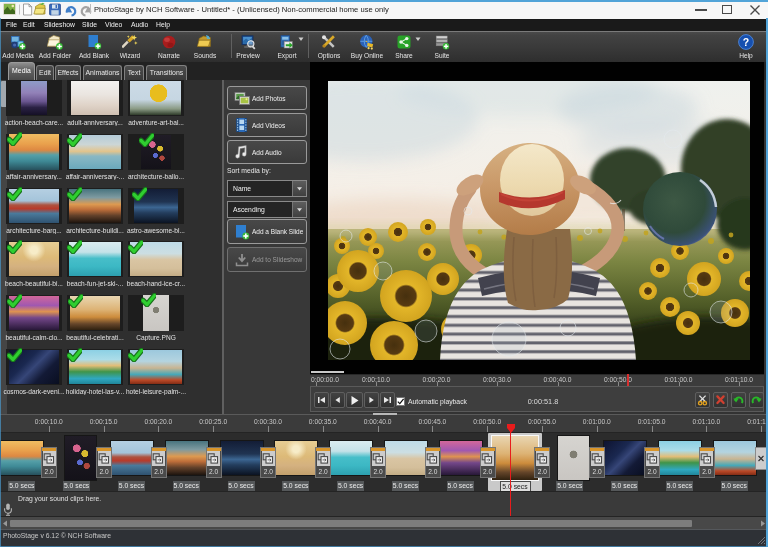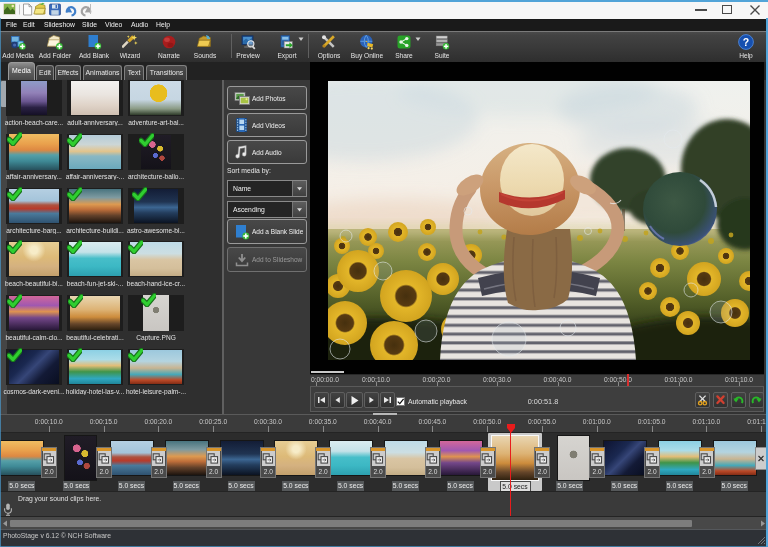--- a/index.html
+++ b/index.html
@@ -23,20 +23,21 @@
       <rect x="46.5" y="2" width="11" height="11" rx="1" fill="#3a6ab8" stroke="#27488a" stroke-width="0.7"></rect>
       <rect x="49" y="2.5" width="6" height="4" fill="#d8e6f0"></rect>
       <rect x="52.5" y="3" width="1.6" height="3" fill="#3a6ab8"></rect>
       <rect x="48.3" y="8.2" width="7.4" height="4.6" fill="#c2d4e4"></rect>
       <path d="M64 10.5 a4.2 4.2 0 1 1 4.5 3" fill="none" stroke="#3f7ec8" stroke-width="2.2"></path>
       <path d="M65.8 4.2 L62.6 10.2 L69.2 10.4 Z" fill="#3f7ec8"></path>
       <path d="M87 10.5 a4.2 4.2 0 1 0 -4.5 3" fill="none" stroke="#a2a2a2" stroke-width="2.2"></path>
       <path d="M85.2 4.2 L88.4 10.2 L81.8 10.4 Z" fill="#a2a2a2"></path>
     </svg>
     <div style="position:absolute;left:89.5px;top:4px;width:1px;height:10px;background:#bbb"></div>
+    <div style="position:absolute;left:94px;top:5px;font-size:7.62px;color:#1a1a1a;white-space:nowrap">PhotoStage by NCH Software - Untitled* - (Unlicensed) Non-commercial home use only</div>
     <div style="position:absolute;left:695px;top:9px;width:12px;height:1.5px;background:#4a4a4a"></div>
     <div style="position:absolute;left:722px;top:4.5px;width:9.5px;height:9.5px;border:1.4px solid #4a4a4a;box-sizing:border-box"></div>
     <svg width="12" height="12" viewBox="0 0 12 12" style="position:absolute;left:748.5px;top:3.5px">
       <path d="M1.5 1.5 L10.5 10.5 M10.5 1.5 L1.5 10.5" stroke="#4a4a4a" stroke-width="1.4"></path>
     </svg>
 <div style="position:absolute;left:0;top:18.5px;width:768px;height:12px;background:#1a1a1a">
       <span style="position:absolute;left:6px;top:2.5px;font-size:6.8px;color:#f0f0f0">File</span>
       <span style="position:absolute;left:23px;top:2.5px;font-size:6.8px;color:#f0f0f0">Edit</span>
       <span style="position:absolute;left:44px;top:2.5px;font-size:6.8px;color:#f0f0f0">Slideshow</span>
       <span style="position:absolute;left:82px;top:2.5px;font-size:6.8px;color:#f0f0f0">Slide</span>

